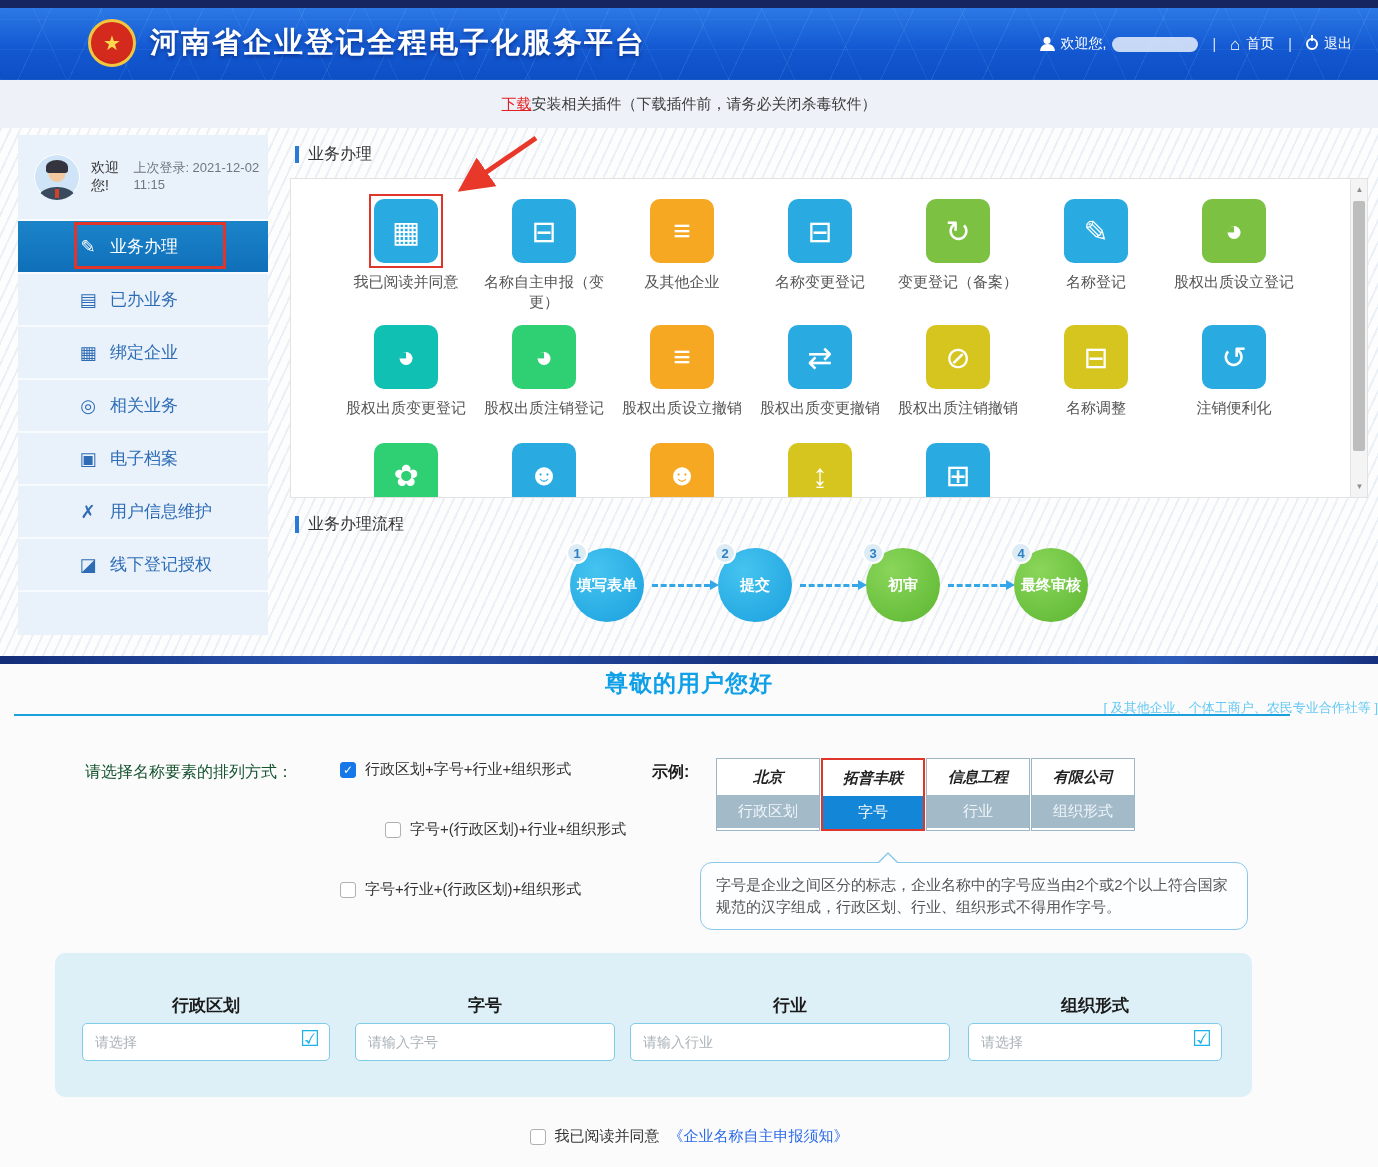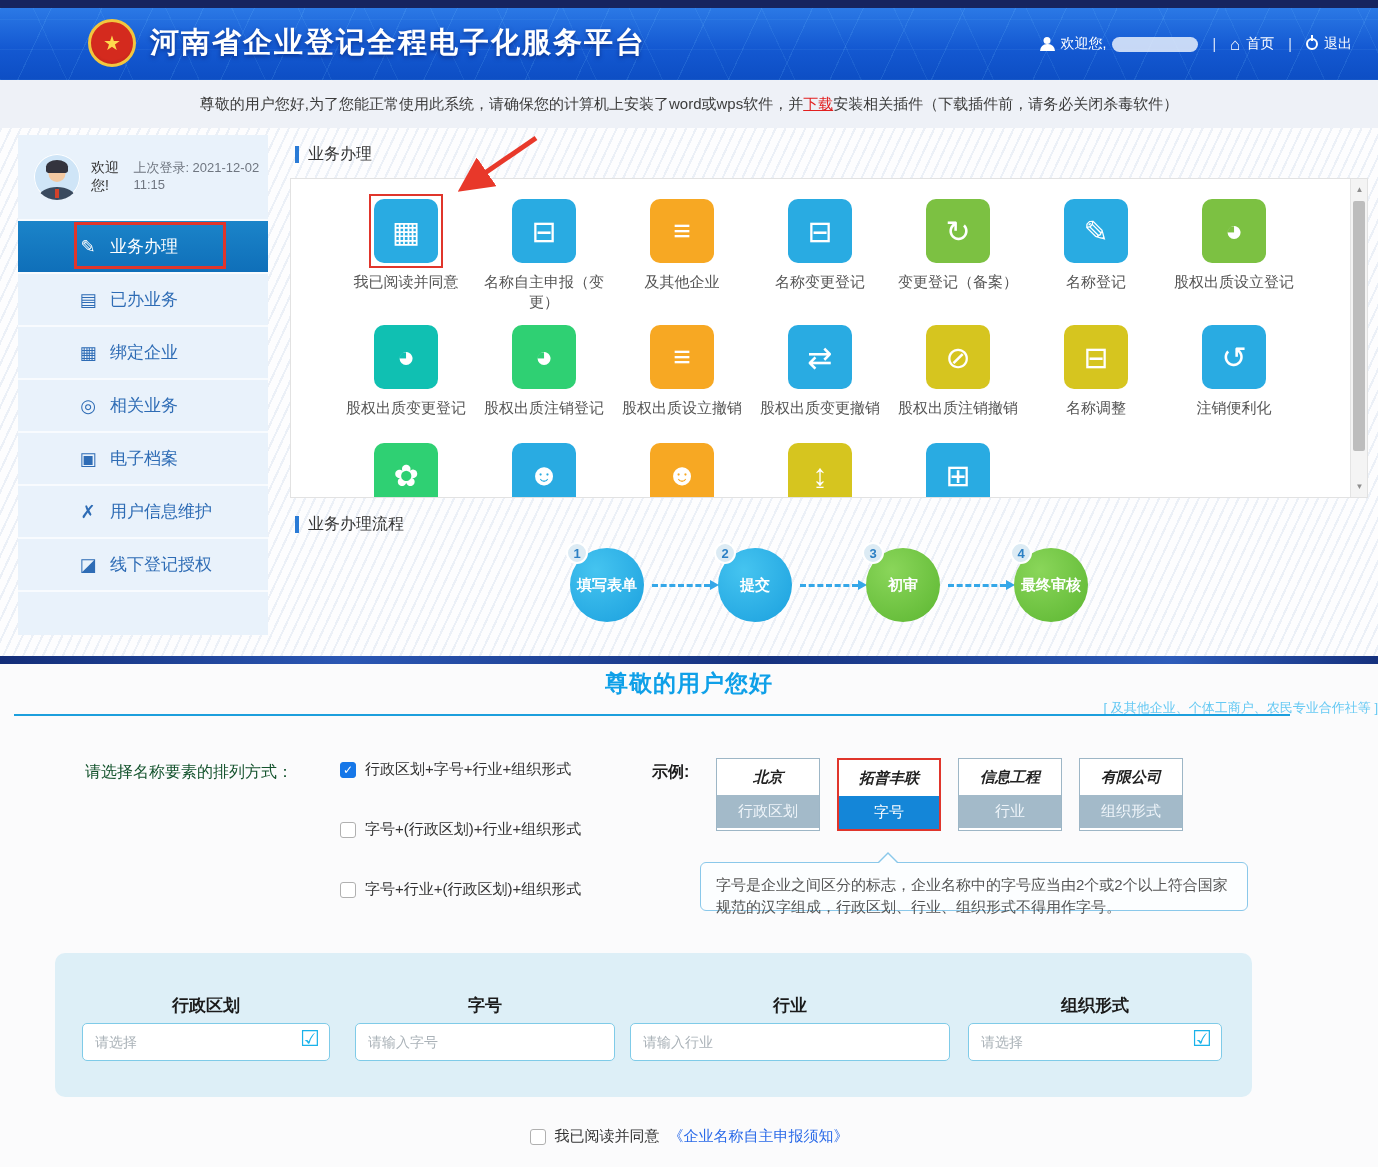--- a/index.html
+++ b/index.html
@@ -123,40 +123,40 @@
        background:linear-gradient(90deg,#132d78,#2b57b4 25%,#16317e 55%,#2e5cba 85%,#16317e);}
   .apply{position:absolute;top:664px;left:0;width:1378px;height:503px;background:#fbfbfc;}
   .apply-title{position:absolute;top:4px;width:100%;text-align:center;font-size:23px;font-weight:bold;
        color:#0fa0e8;letter-spacing:1px;}
   .apply-sub{position:absolute;top:35px;width:100%;text-align:right;font-size:13px;color:#66c9f3;}
   .apply-hr{position:absolute;top:50px;left:14px;width:1276px;height:2px;background:#1c9fdd;}
 
   .arr-label{position:absolute;left:85px;top:98px;font-size:16px;font-weight:normal;color:#14532d;}
   .opt{position:absolute;left:340px;display:flex;align-items:center;gap:9px;font-size:15px;color:#333;
        cursor:pointer;}
-  .opt1{top:96px;} .opt2{top:156px;} .opt3{top:216px;}
+  .opt1{top:96px;} .opt2{top:156px;margin-left:45px;} .opt3{top:216px;}
   .cbx{width:16px;height:16px;border:1px solid #b0b0b0;border-radius:3px;background:#fff;
        box-sizing:border-box;flex:0 0 auto;}
   .cbx.checked{background:#1677e8;border-color:#1677e8;display:flex;align-items:center;
        justify-content:center;color:#fff;font-size:12px;}
   .cbx.checked::after{content:'✓';}
 
   .ex-label{position:absolute;left:652px;top:98px;font-size:16px;font-weight:bold;color:#1a1a1a;}
-  .ex-tiles{position:absolute;left:716px;top:94px;display:flex;gap:17px;}
+  .ex-tiles{position:absolute;left:716px;top:94px;display:flex;gap:1px;}
   .ex-tile{width:104px;border:1px solid #9db6c6;background:#fff;box-sizing:border-box;}
   .ex-tile.active{border:2px solid #e0352b;}
   .ex-name{height:36px;display:flex;align-items:center;justify-content:center;
        font-family:"DejaVu Serif","Liberation Serif",serif;font-style:italic;font-weight:bold;
        font-size:15px;color:#222;background:#fff;}
   .ex-cat{height:33px;display:flex;align-items:center;justify-content:center;font-size:15px;
        color:#eef4f9;background:#a3bac9;}
   .ex-tile.active .ex-cat{background:#1486d8;color:#fff;}
 
-  .tooltip{position:absolute;left:700px;top:198px;width:548px;height:49px;background:#fcfeff;
-       border:1px solid #8ac8ea;border-radius:6px;box-sizing:border-box;padding:11px 15px;
+  .tooltip{position:absolute;left:700px;top:198px;width:548px;height:68px;background:#fcfeff;
+       border:1px solid #8ac8ea;border-radius:12px;box-sizing:border-box;padding:11px 15px;
        font-size:15px;color:#555;line-height:1.45;}
   .tt-arrow-o{position:absolute;top:-11px;left:176px;width:0;height:0;
        border-left:11px solid transparent;border-right:11px solid transparent;
        border-bottom:11px solid #8ac8ea;}
   .tt-arrow-i{position:absolute;top:-9px;left:178px;width:0;height:0;
        border-left:9px solid transparent;border-right:9px solid transparent;
        border-bottom:9px solid #fcfeff;}
 
   .fields-panel{position:absolute;left:55px;top:289px;width:1197px;height:144px;background:#ddeff7;
        border-radius:10px;}
@@ -195,21 +195,20 @@
       <span class="sep">|</span>
       <span class="home-icon">⌂</span>
       <span>首页</span>
       <span class="sep">|</span>
       <span class="power-icon"></span>
       <span>退出</span>
     </div>
   </header>
 
   <div class="notice">
-    <span>尊敬的用户您好,为了您能正常使用此系统，请确保您的计算机上安装了word或wps软件，并</span>
       <span class="dl">下载</span>
       <span>安装相关插件（下载插件前，请务必关闭杀毒软件）</span>
   </div>
 
   <div class="portal">
 
     <aside class="sidebar">
       <div class="user">
         <div class="avatar">
           <div class="face"></div>

